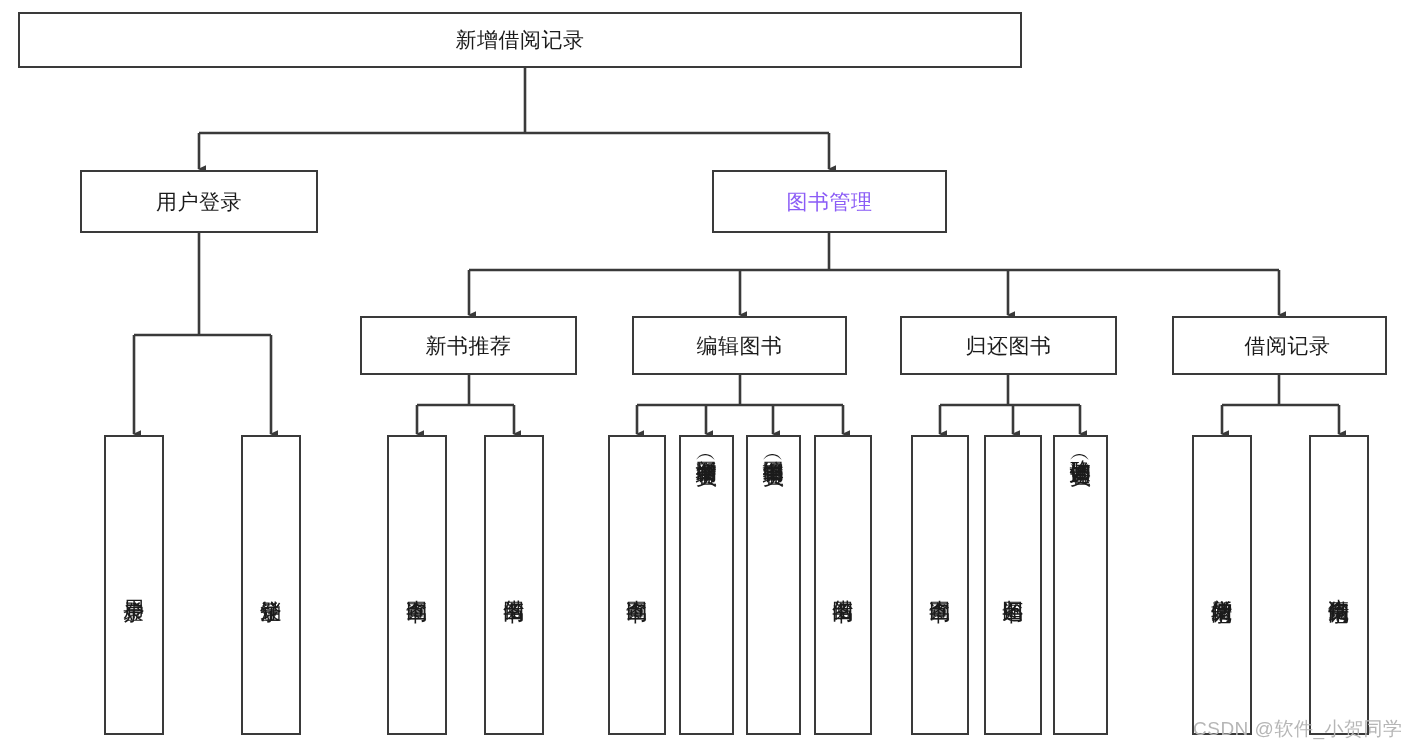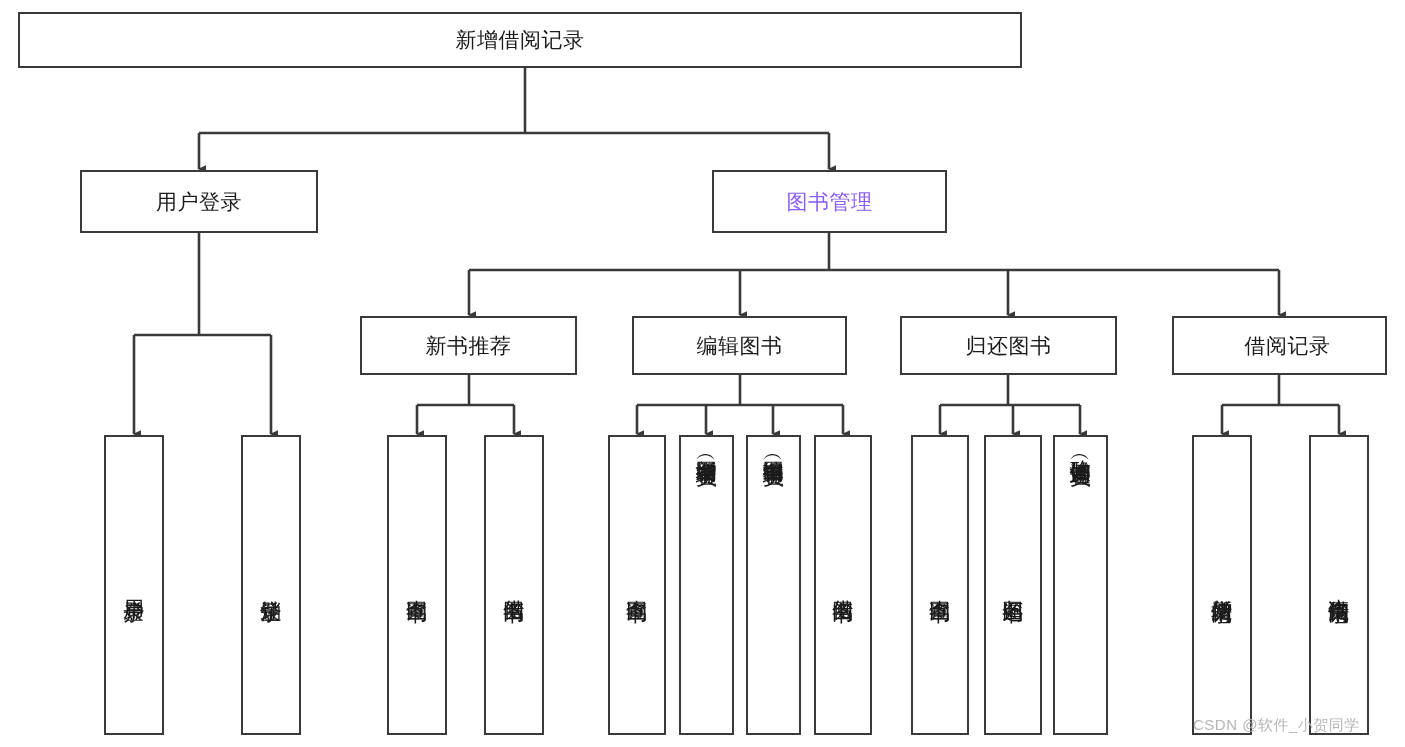--- a/index.html
+++ b/index.html
@@ -53,21 +53,21 @@
     line-height: 1.12;
     letter-spacing: 1px;
     white-space: nowrap;
   }
   .node.vert.toptext {
     align-items: flex-start;
     padding-top: 6px;
   }
   .watermark {
     position: absolute;
-    font-size: 15px;
+    font-size: 19px;
     color: #b6b6b6;
     white-space: nowrap;
     letter-spacing: 0.5px;
   }
 </style>
 </head>
 <body>
 
 <div id="canvas">
 

